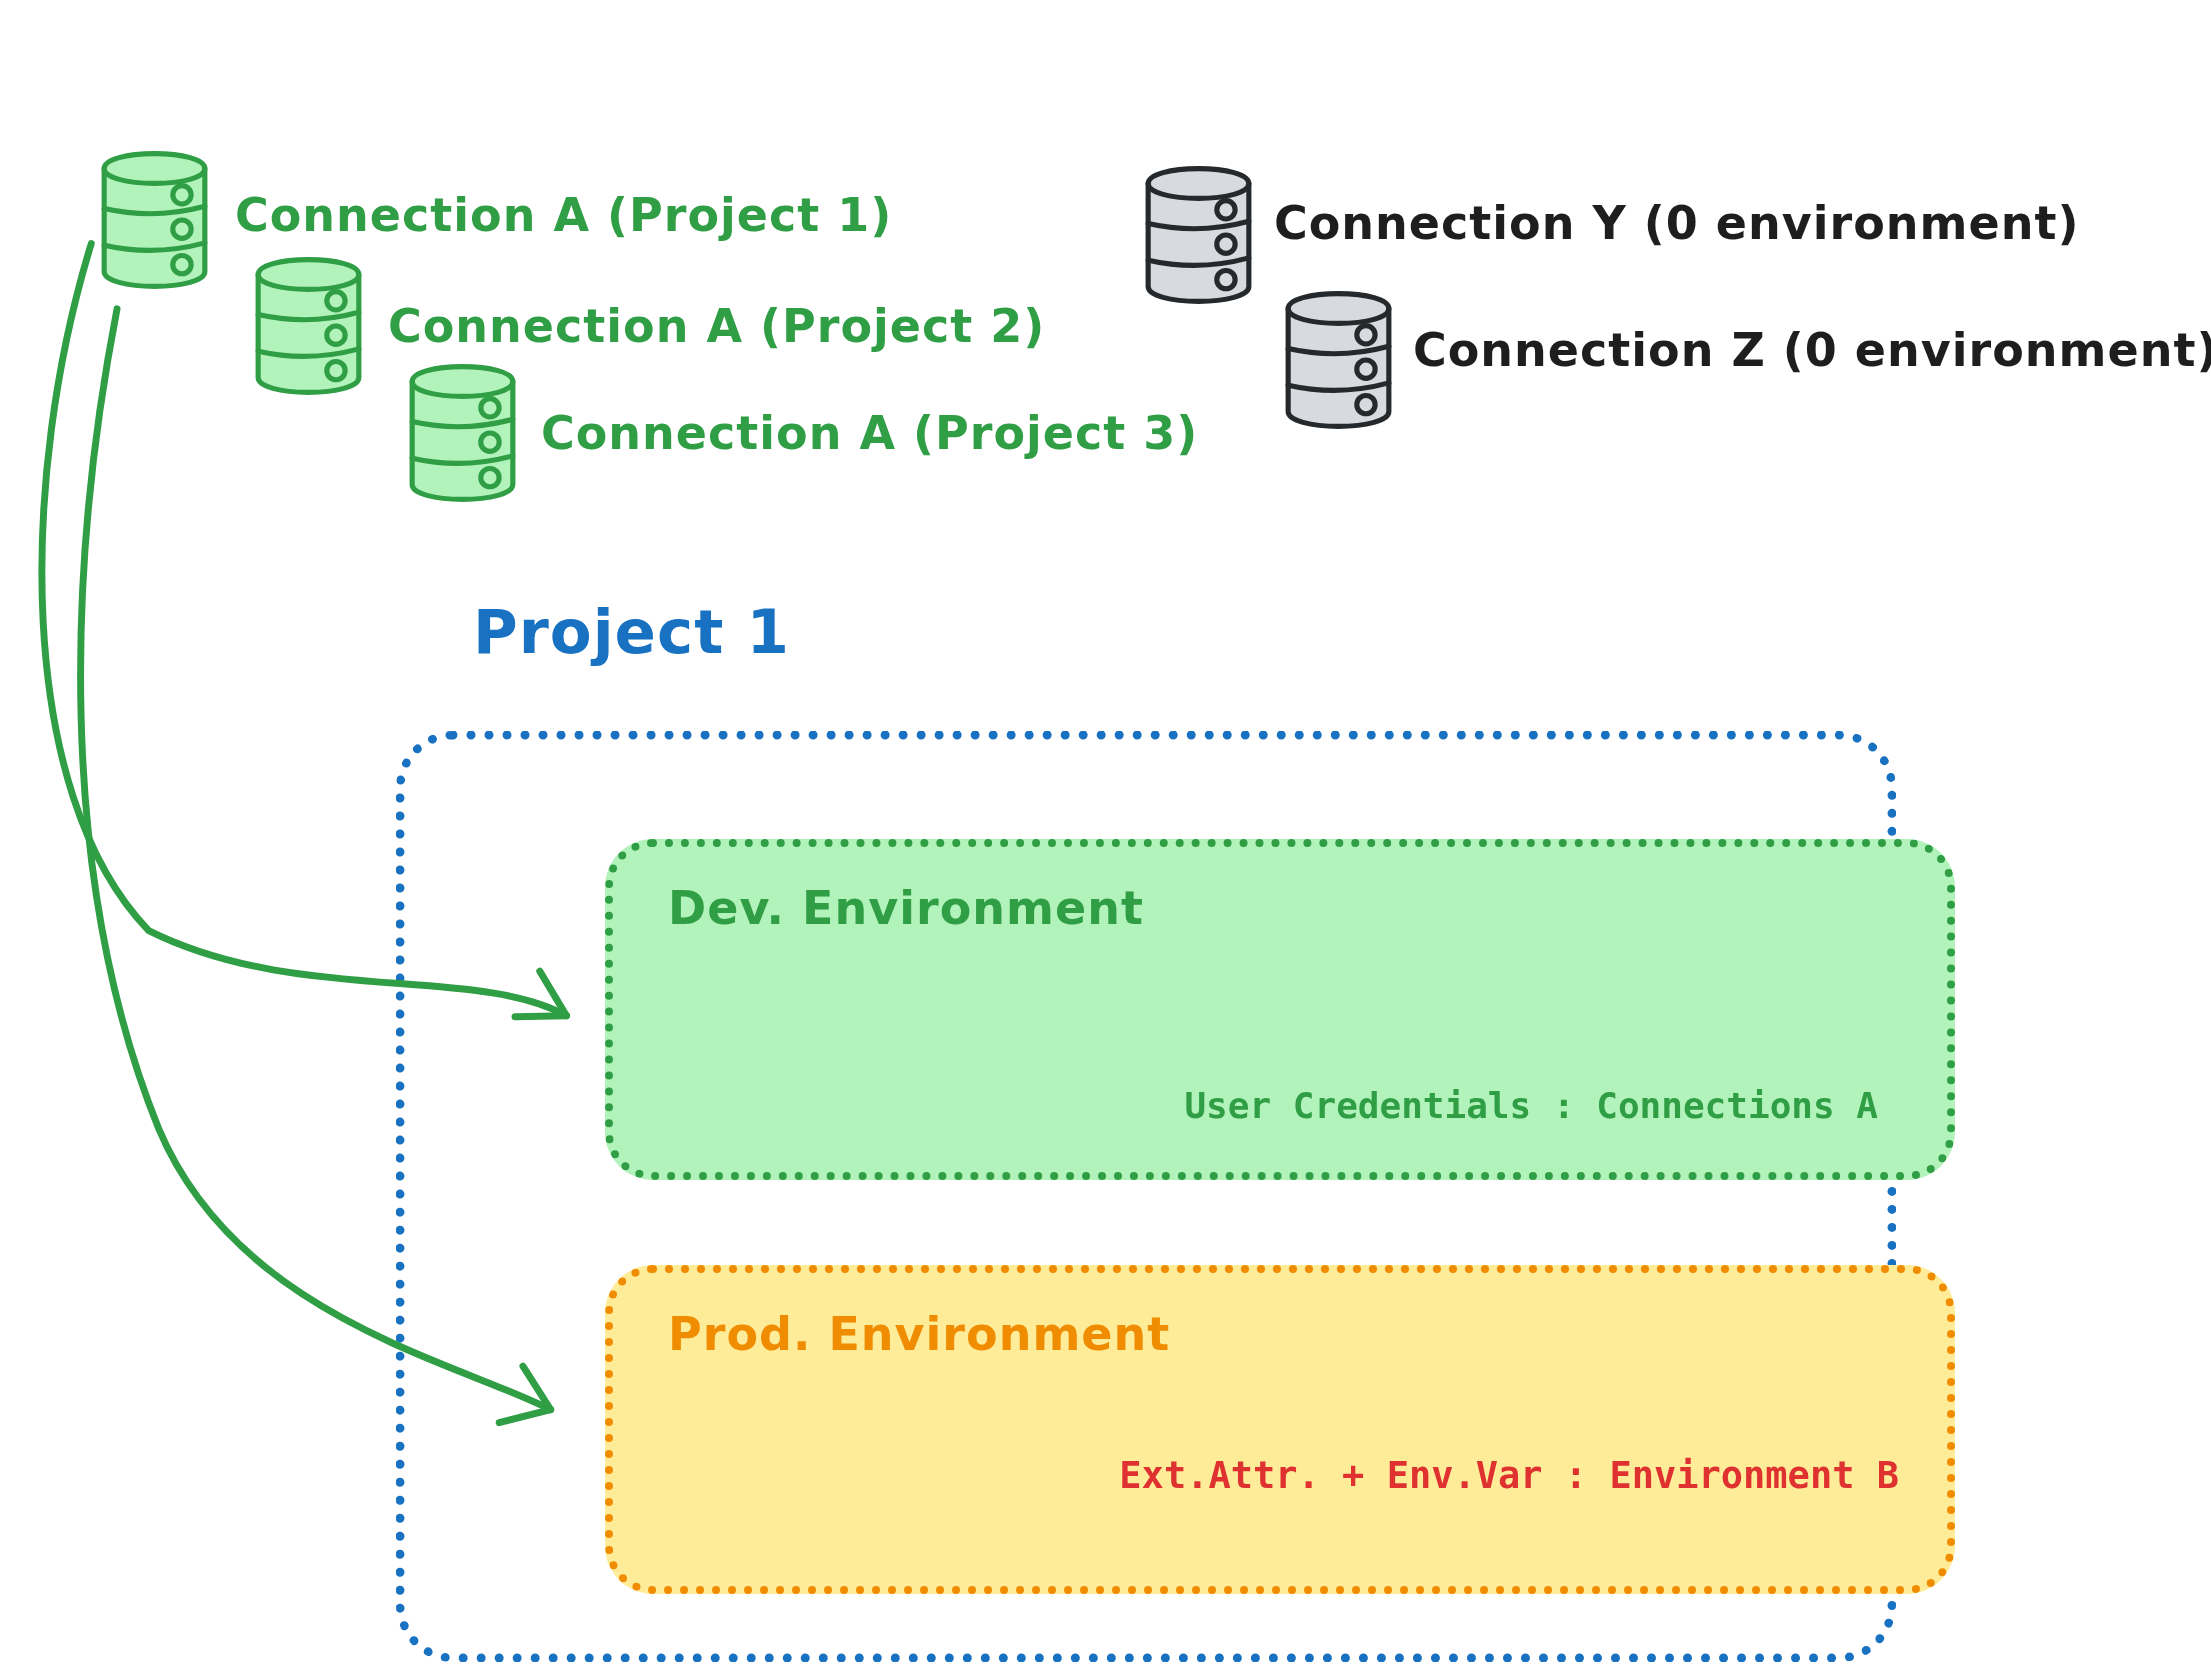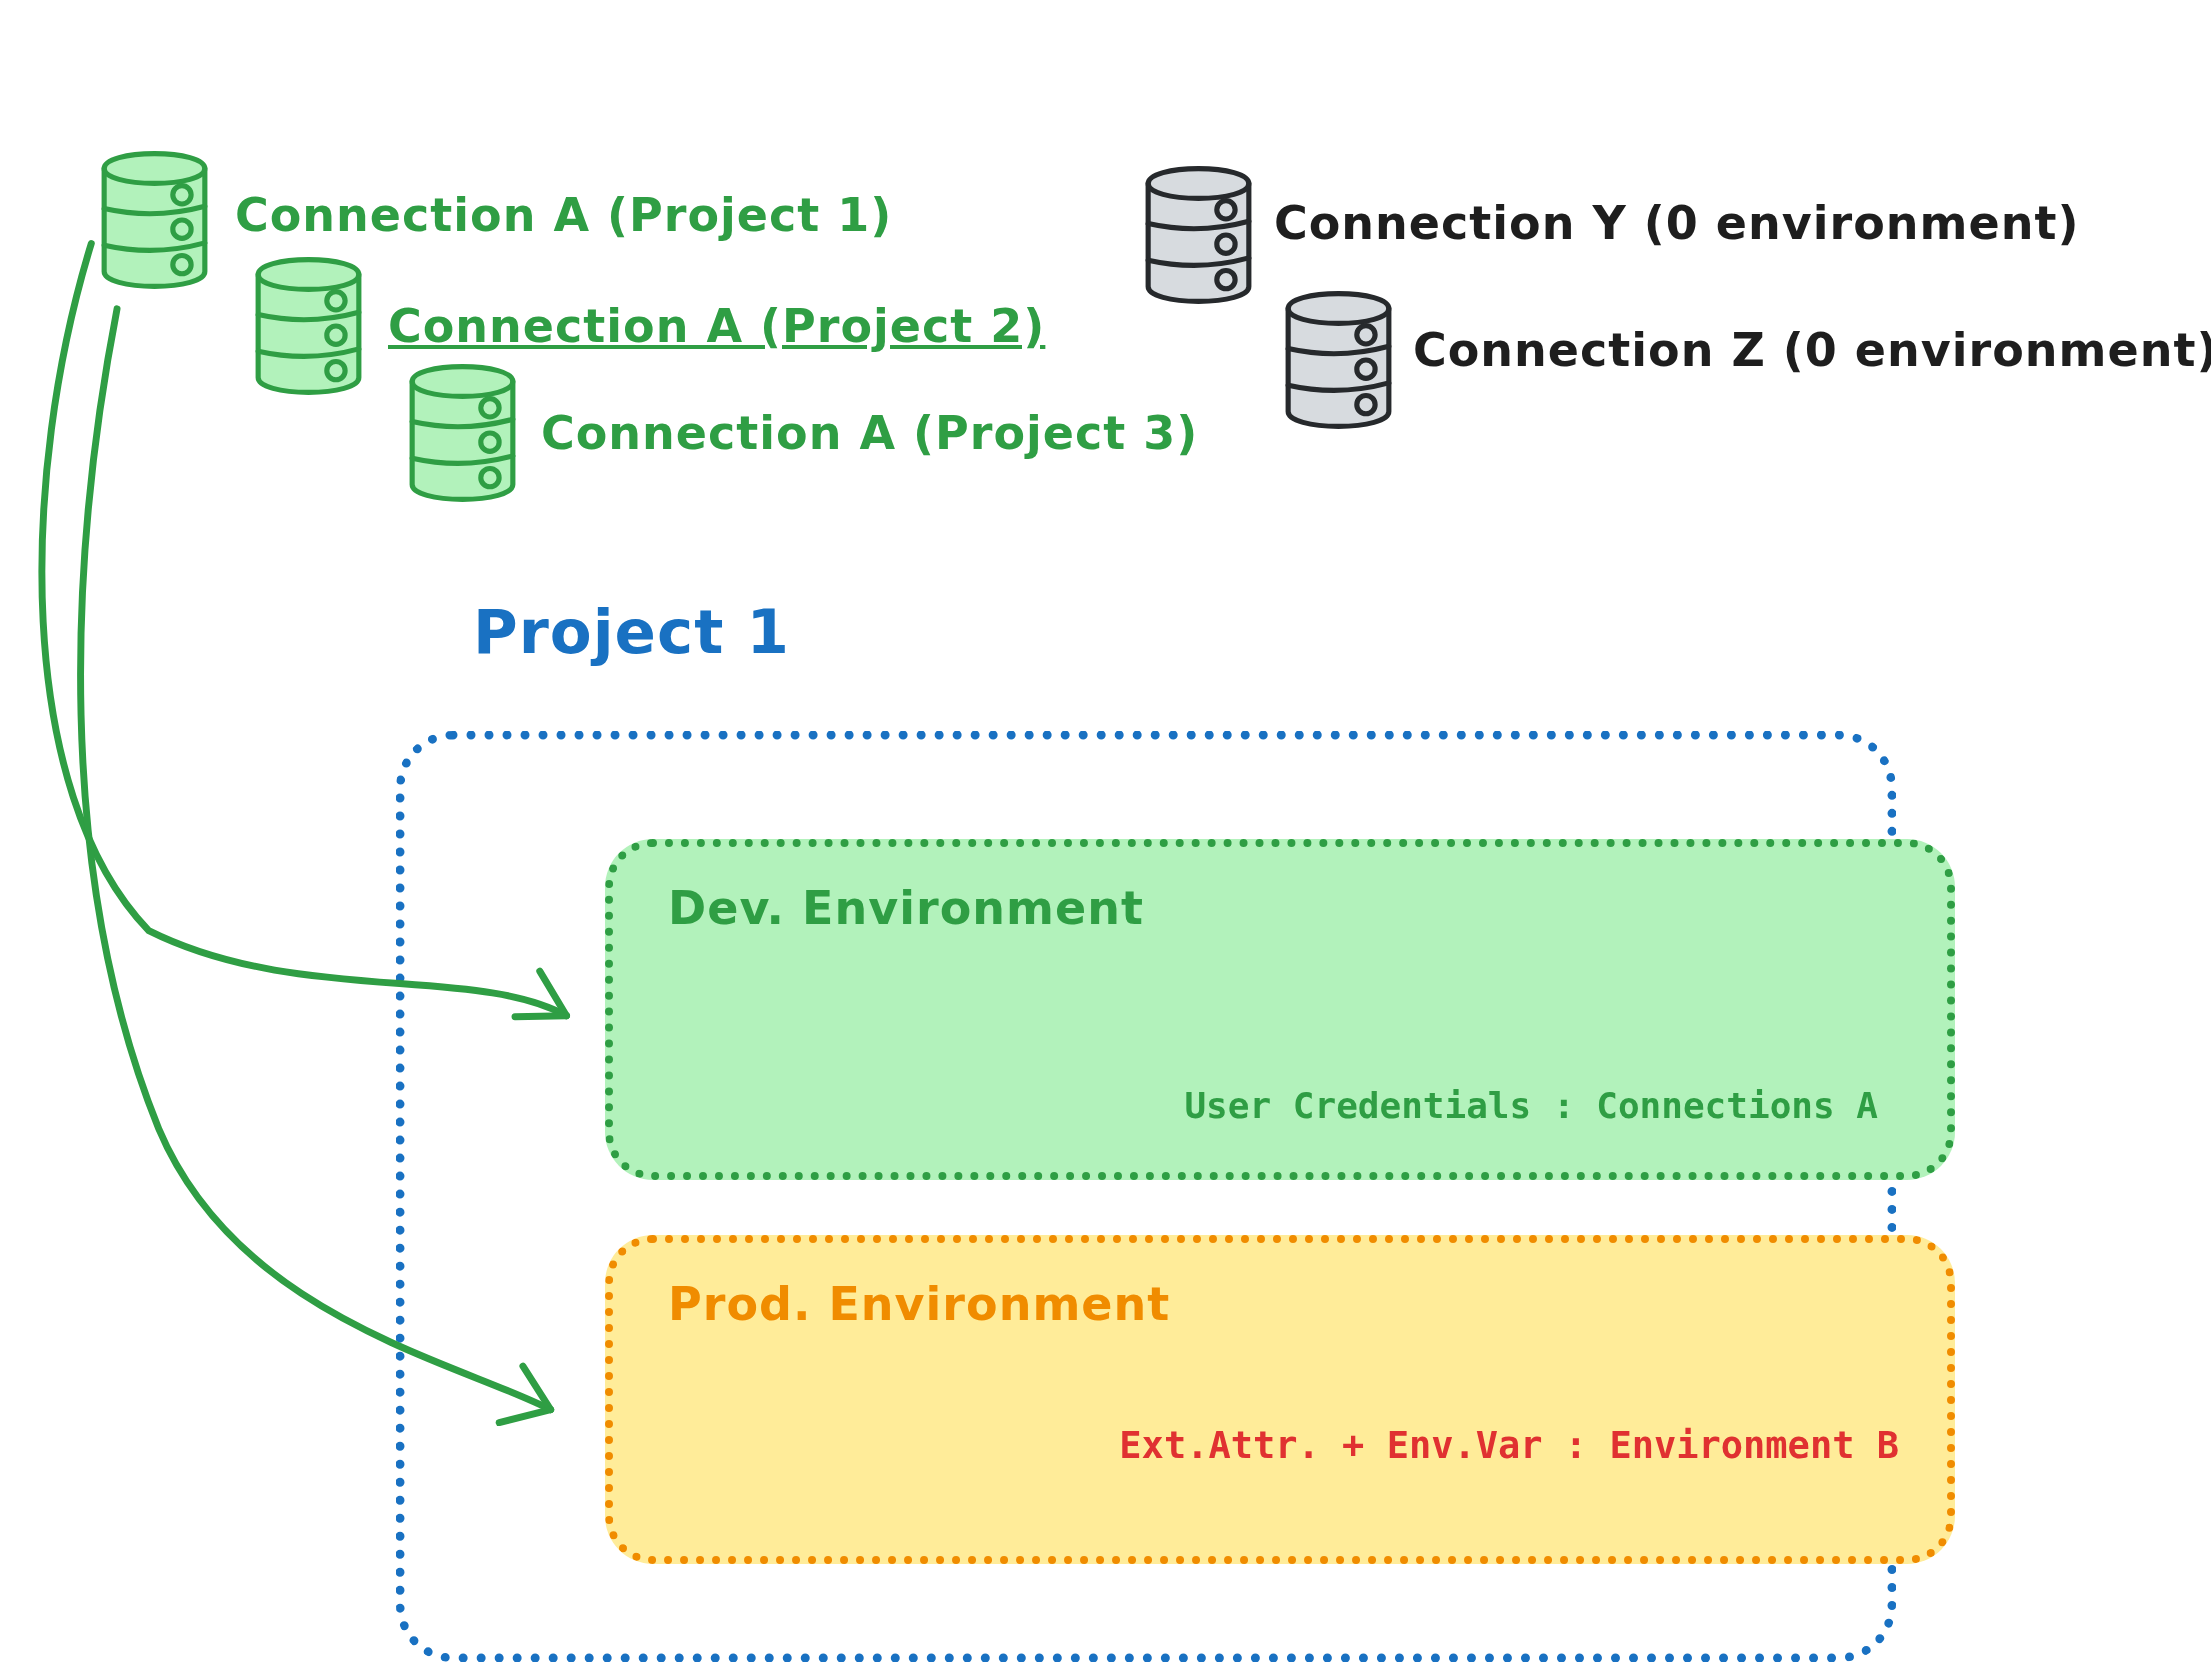--- a/index.html
+++ b/index.html
@@ -17,21 +17,21 @@
   .diagram-title {
     position:absolute; left:85px; top:14px;
     font-size:61px; color:var(--ink);
   }
 
   .conn-label { position:absolute; font-size:46px; }
   .conn-label.green { color:var(--green); }
   .conn-label.ink   { color:var(--ink); }
 
   .lbl-a1 { left:235px;  top:188px; }
-  .lbl-a2 { left:388px;  top:299px;text-decoration:underline; }
+  .lbl-a2 { left:388px;  top:299px; }
   .lbl-a3 { left:541px;  top:406px; }
   .lbl-y  { left:1274px; top:196px; }
   .lbl-z  { left:1413px; top:323px; }
 
   .db { position:absolute; width:119px; height:142px; }
   .db svg { display:block; width:100%; height:100%; }
   .db path, .db ellipse, .db circle { stroke:currentColor; stroke-width:4.5; stroke-linecap:round; fill:none; }
   .db .body { fill:var(--fillcol); }
   .db.green { color:var(--green); --fillcol:var(--green_fill); }
   .db.gray  { color:var(--gray_stroke); --fillcol:var(--gray_fill); }
@@ -162,21 +162,21 @@
 
   <div class="project-title hand">Project 1</div>
 
   <div class="project-box">
 
     <div class="env-box dev" style="left:200px; top:99px;">
       <div class="env-title hand">Dev. Environment</div>
       <div class="code dev-code">User Credentials : Connections A</div>
     </div>
 
-    <div class="env-box prod" style="left:200px; top:495px;padding-left:25px;">
+    <div class="env-box prod" style="left:200px; top:525px;padding-left:25px;">
       <div class="env-title hand">Prod. Environment</div>
       <div class="code prod-code">
         <div>Ext.Attr. + Env.Var : Environment B</div>
       </div>
     </div>
 
   </div>
 
   <svg class="arrows" viewBox="0 0 2234 1691">
     <g>

